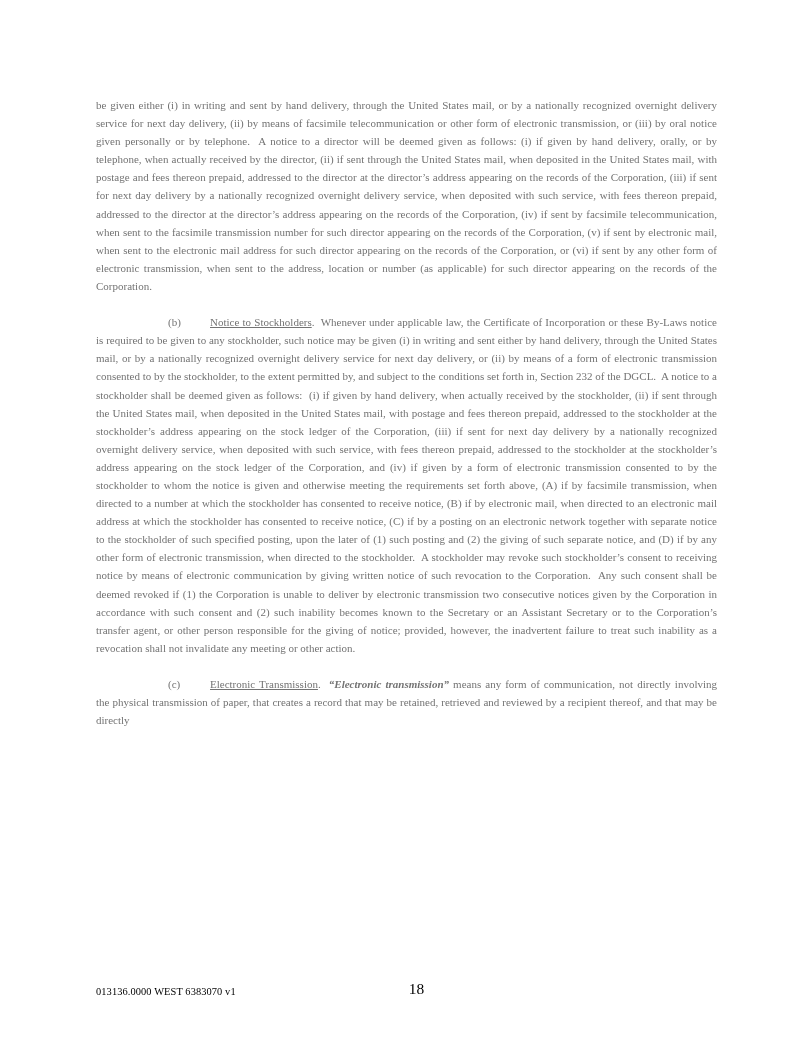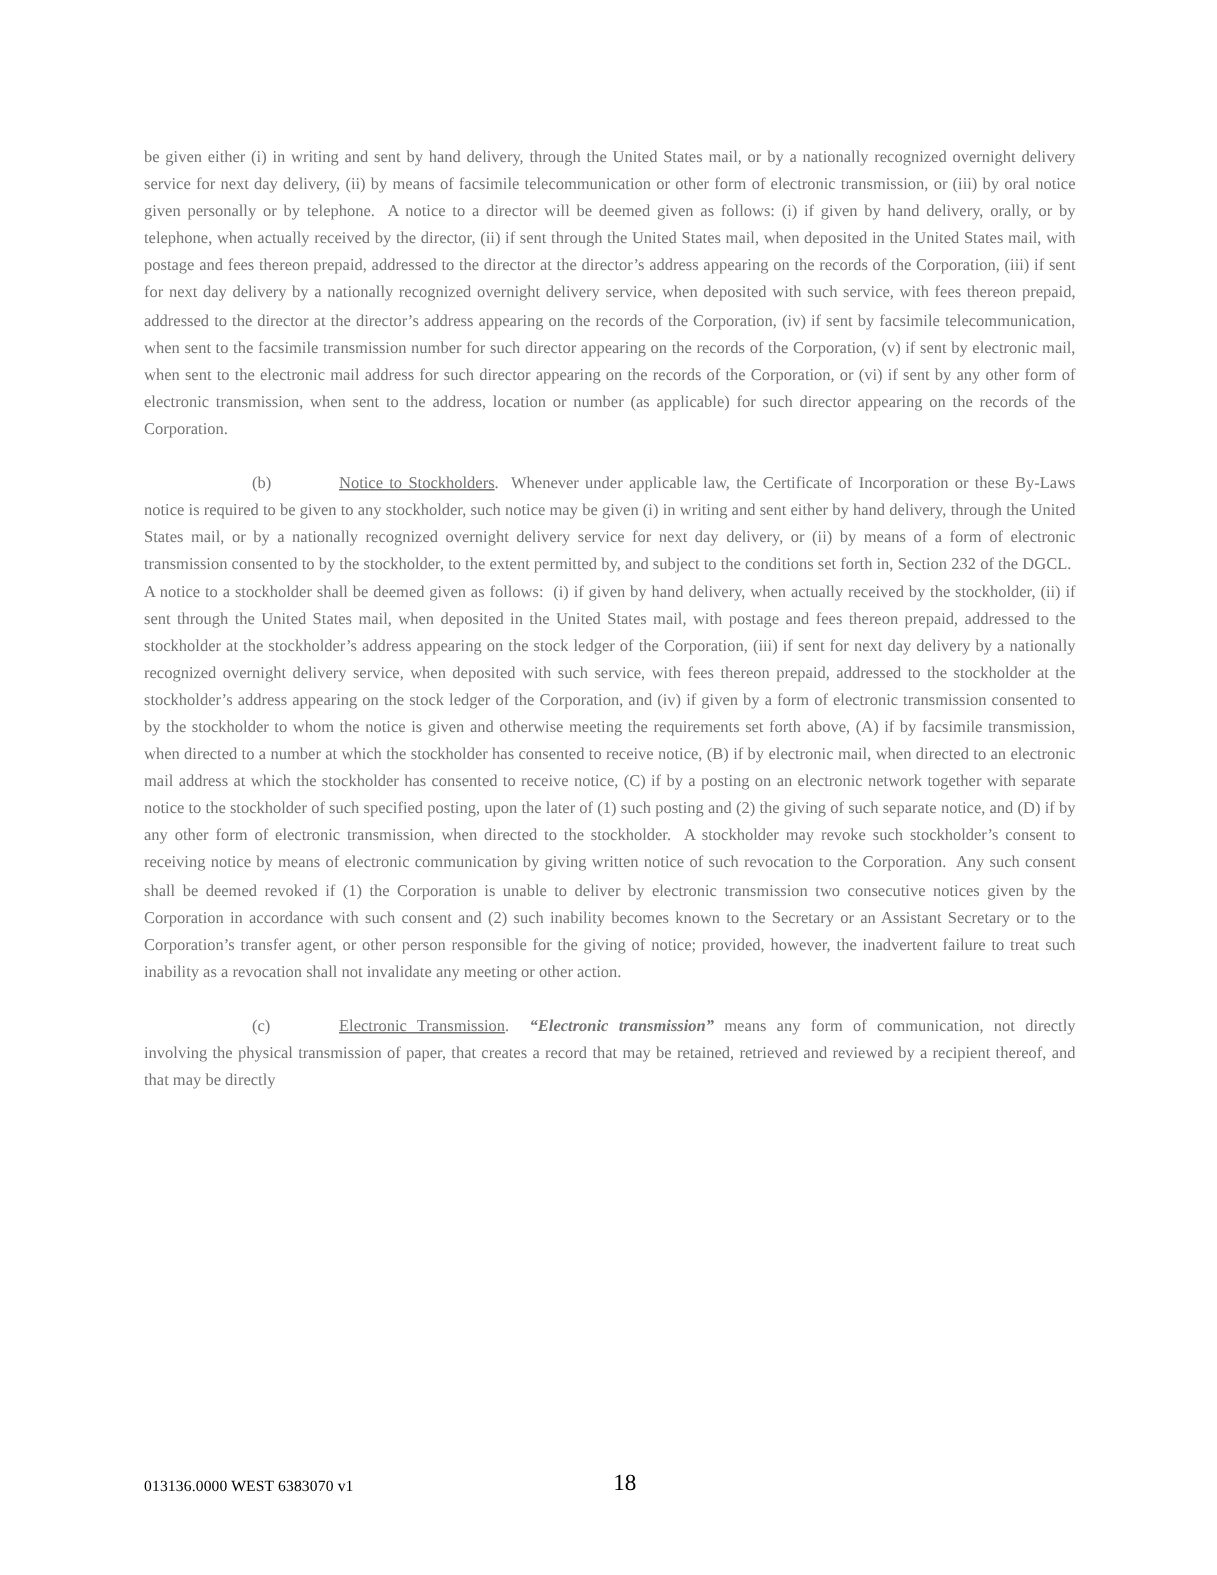--- a/index.html
+++ b/index.html
@@ -31,21 +31,21 @@
   }
   .para.indented {
     text-indent: 72px;
   }
   .plabel {
     display: inline-block;
     width: 42px;
     text-indent: 0;
   }
   .seg-normal { }
-  .seg-underline { text-decoration: underline; margin-left: 16px; }
+  .seg-underline { text-decoration: underline; }
   .seg-bold-italic { font-weight: bold; font-style: italic; font-family: Liberation Serif, serif; }
   .footer-docid {
     position: absolute;
     left: 96px;
     top: 986px;
     font-size: 10.4px;
     line-height: 12px;
     letter-spacing: 0.1px;
   }
   .footer-pagenum {

